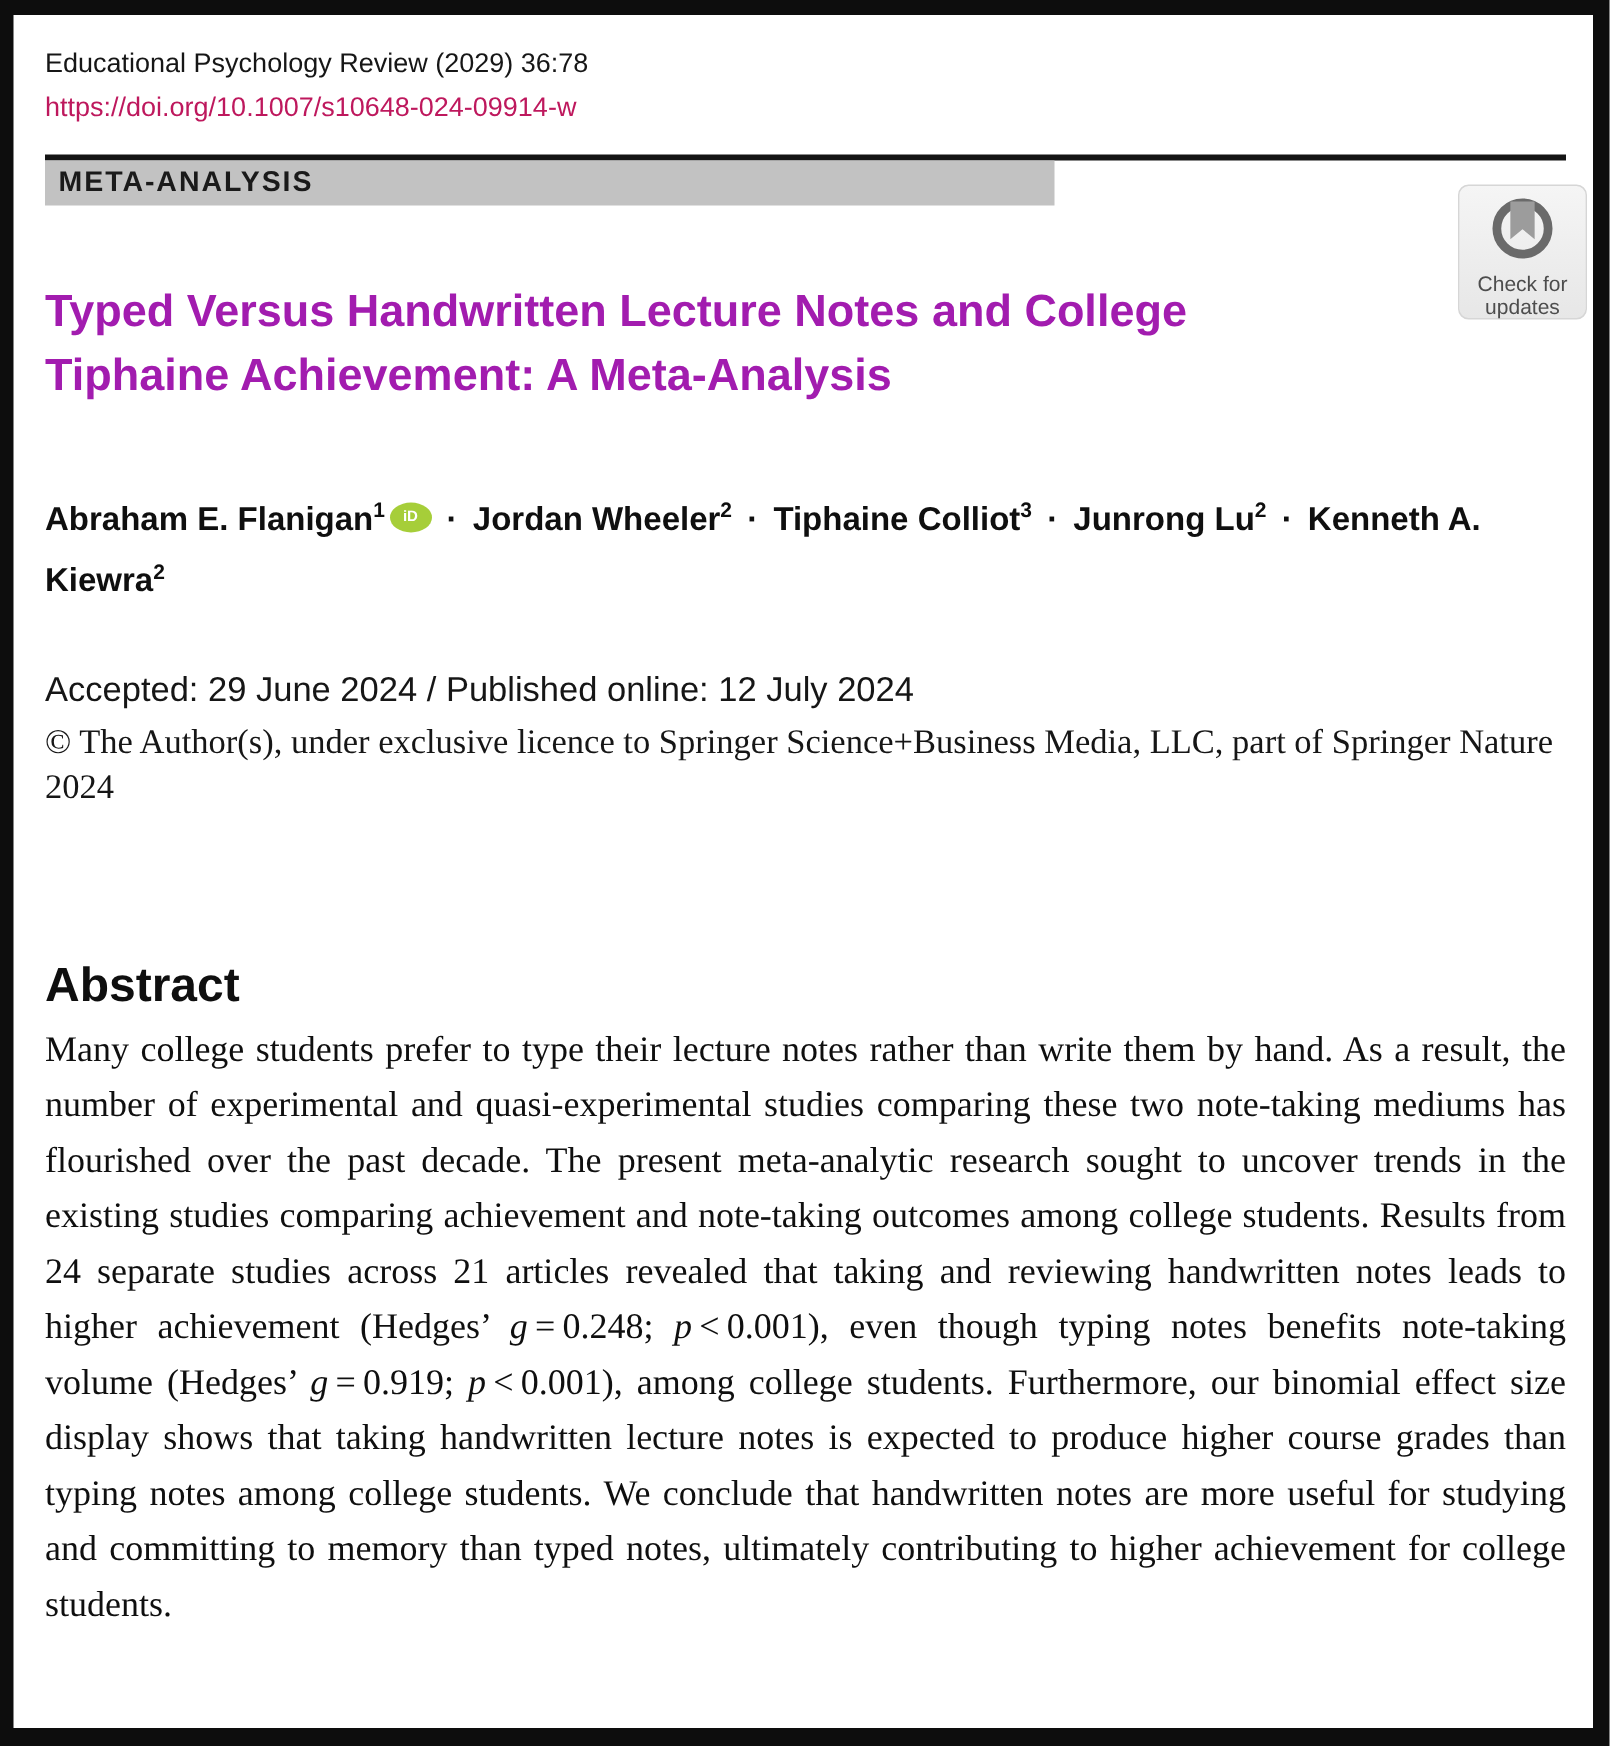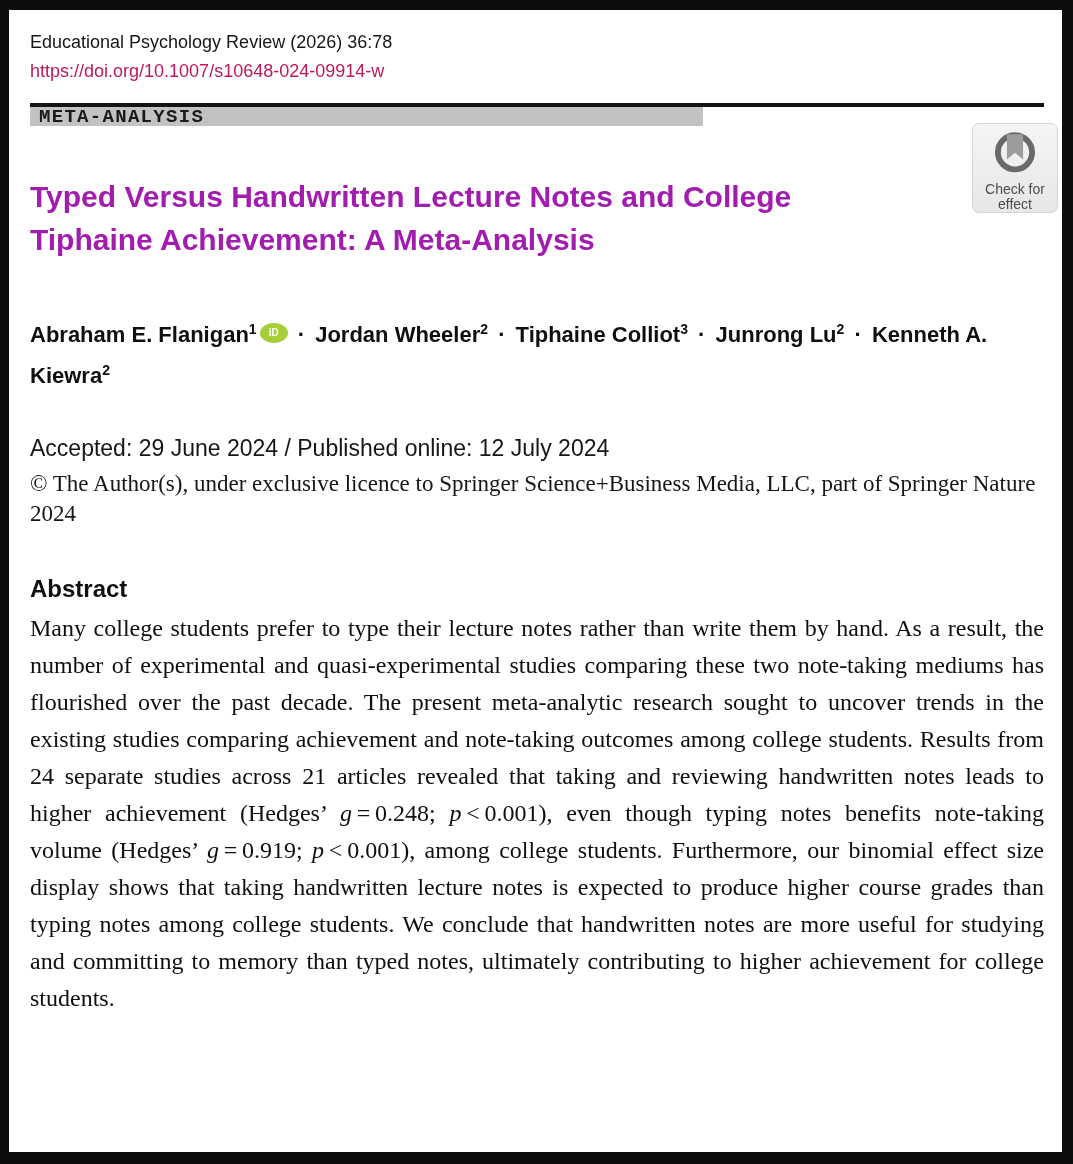--- a/index.html
+++ b/index.html
@@ -14,26 +14,25 @@
     position: absolute;
     left: 9px; top: 10px; right: 11px; bottom: 12px;
     background: #ffffff;
     padding: 0 18px 0 21px;
     overflow: hidden;
   }
   .header { margin-top: 18px; font-size: 18px; line-height: 29px; color: #161616; }
   .doi { color: #be185d; text-decoration: none; }
   .rule { height: 4px; background: #141414; margin-top: 17px; }
   .banner {
-    width: 673px; height: 19px;
+    width: 673px; height: 30px;
     display: flex; align-items: center;
     padding-left: 9px;
     font-size: 19px; font-weight: bold; letter-spacing: 1.3px;
     color: #1a1a1a;
-    font-family: Liberation Mono, monospace;
   }
   .badge {
     position: absolute; left: 963px; top: 113px;
     width: 86px; height: 90px;
     background: linear-gradient(#f5f5f5, #e7e7e7);
     border: 1px solid #d6d6d6;
     border-radius: 7px;
     display: flex; flex-direction: column; align-items: center;
     cursor: pointer;
   }
@@ -55,52 +54,52 @@
   .orcid {
     display: inline-block; width: 28px; height: 20px;
     border-radius: 50%;
     color: #fff; font-size: 10px; font-weight: bold;
     text-align: center; line-height: 20px;
     vertical-align: 6px; margin-left: 3px;
     cursor: pointer;
   }
   .dates-block { margin-top: 37px; font-size: 23px; line-height: 30px; color: #161616; }
   .copyright { margin-top: 6px; max-width: 1010px; font-family: Liberation Serif, serif; }
-  h2.abstract-heading { margin-top: 46px; font-size: 24px; font-weight: bold; color: #0f0f0f; }
+  h2.abstract-heading { margin-top: 98px; font-size: 32px; font-weight: bold; color: #0f0f0f; }
   .abstract-body {
     margin-top: 7px;
     font-family: Liberation Serif, serif;
     font-size: 24px; line-height: 37px;
     text-align: justify;
     color: #0f0f0f;
   }
   .abstract-body i { font-style: italic; }
 </style>
 </head>
 <body>
 
 <div class="page">
 
   <div class="header">
-    <div>Educational Psychology Review (2026) 36:78</div>
+    <div>Educational Psychology Review (2029) 36:78</div>
     <div><a class="doi" href="#">https://doi.org/10.1007/s10648-024-09914-w</a></div>
   </div>
 
   <div class="rule"></div>
 
   <div class="banner" style="background-color: rgb(194, 194, 194);">META-ANALYSIS</div>
 
   <div class="badge">
     <svg width="58" height="58" viewBox="0 0 60 60">
       <circle cx="30" cy="27" r="19" fill="none" stroke="#6a6a6a" stroke-width="6.5"></circle>
       <path d="M21 7 H39 V35 L30 27.5 L21 35 Z" fill="#9c9c9c"></path>
     </svg>
     <div class="badge-text">
       <span>Check for</span><br>
-      <span>effect</span>
+      <span>updates</span>
     </div>
   </div>
 
   <h1 class="title">
     <span>Typed Versus Handwritten Lecture Notes and College</span><br>
     <span>Tiphaine Achievement: A Meta-Analysis</span>
   </h1>
 
   <div class="authors"><span><span>Abraham E. Flanigan</span><sup>1</sup><span class="orcid" style="background-color: rgb(166, 206, 57);">iD</span></span><span class="sep"> · </span><span><span>Jordan Wheeler</span><sup>2</sup></span><span class="sep"> · </span><span><span>Tiphaine Colliot</span><sup>3</sup></span><span class="sep"> · </span><span><span>Junrong Lu</span><sup>2</sup></span><span class="sep"> · </span><span><span>Kenneth A. Kiewra</span><sup>2</sup></span></div>
 

